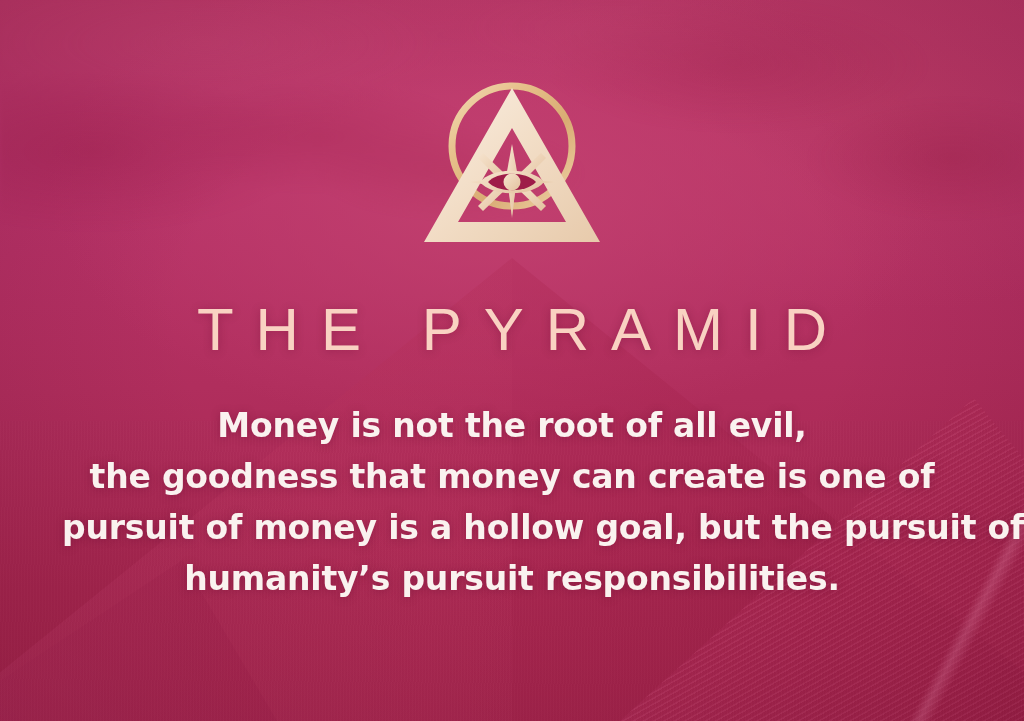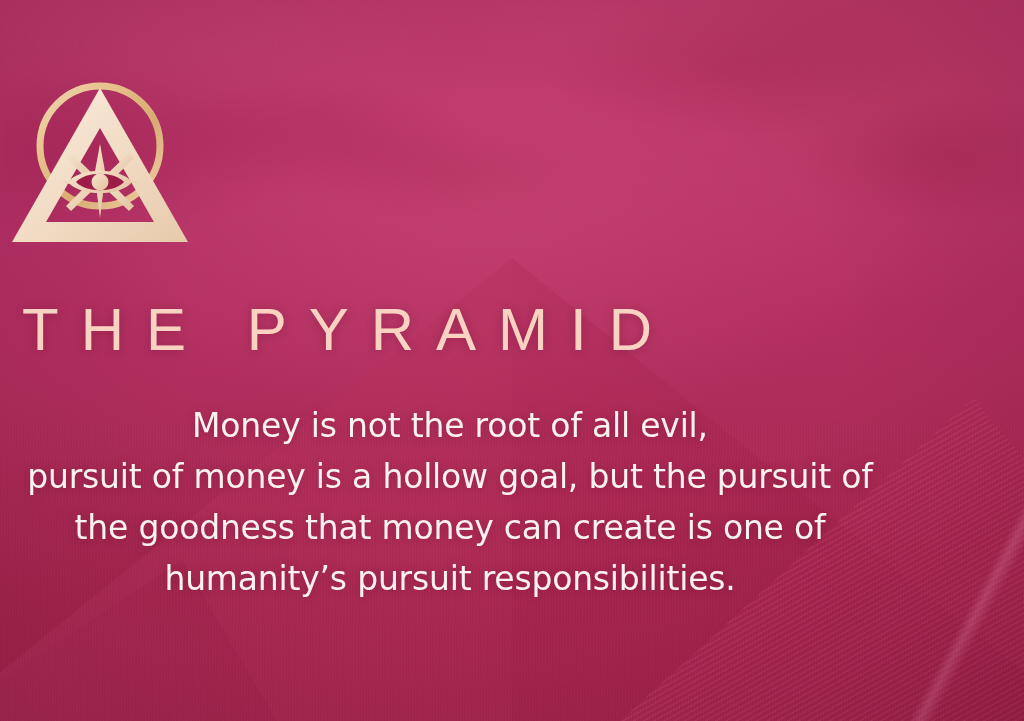--- a/index.html
+++ b/index.html
@@ -118,20 +118,21 @@
     background:radial-gradient(ellipse 78% 74% at 50% 44%, rgba(0,0,0,0) 42%, rgba(88,8,40,.26) 100%);
   }
 
   
   #content {
     position:relative;
     z-index:5;
     width:1024px; height:721px;
     display:flex;
     flex-direction:column;
+    align-items:center;
   }
 
   
   #logo { margin-top:66px; width:200px; height:200px; display:block; }
 
   
   #title {
     margin-top:34px;
     font-family:"Liberation Sans", sans-serif;
     font-size:60px;
@@ -145,21 +146,21 @@
   }
 
   
   #quote {
     margin-top:40px;
     width:900px;
     text-align:center;
     color:#faf2ef;
     font-family:"DejaVu Sans", sans-serif;
     font-size:33px;
-    font-weight:400;
+    font-weight:700;
     line-height:51px;
     letter-spacing:-.2px;
     text-shadow:0 1px 8px rgba(95,8,44,.34);
   }
   #quote .qline { display:block; white-space:nowrap; }
 </style>
 </head>
 <body>
 
 <div id="stage">
@@ -220,19 +221,19 @@
         <path d="M68 116 C80 101, 120 101, 132 116 C120 131, 80 131, 68 116 Z" fill="url(#creamStar)"></path>
         <path d="M76 116 C86 105, 114 105, 124 116 C114 127, 86 127, 76 116 Z" fill="#9e1c48"></path>
         <circle cx="100" cy="116" r="8.5" fill="url(#creamStar)"></circle>
       </g>
     </svg>
 
     <h1 id="title">THE PYRAMID</h1>
 
     <div id="quote">
       <span class="qline">Money is not the root of all evil,</span>
+      <span class="qline">the goodness that money can create is one of</span>
       <span class="qline">pursuit of money is a hollow goal, but the pursuit of</span>
-      <span class="qline">the goodness that money can create is one of</span>
       <span class="qline">humanity’s pursuit responsibilities.</span>
     </div>
 
   </div>
 </div>
 
 </body></html>

